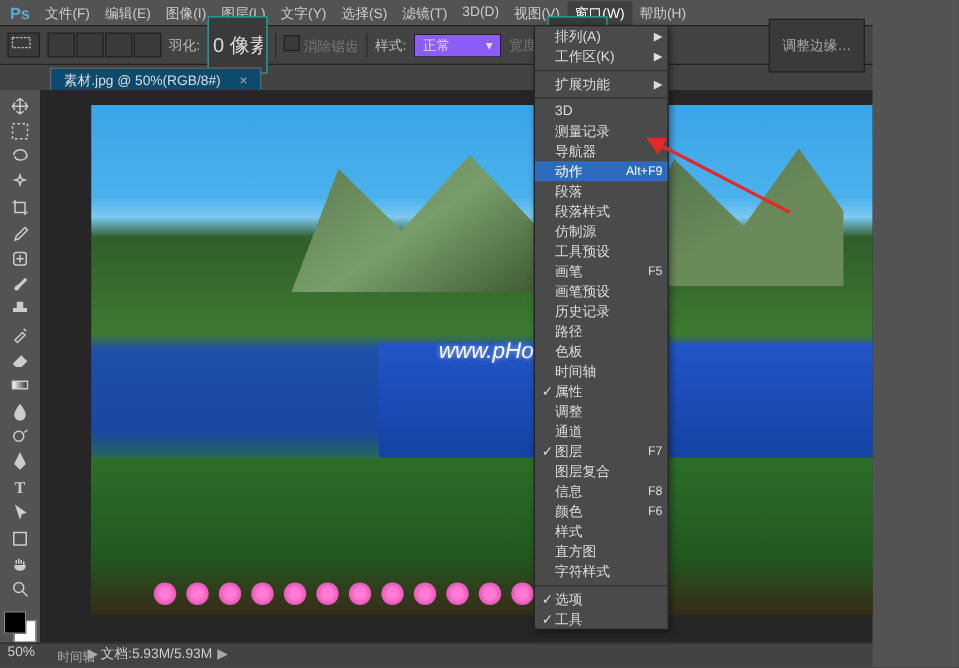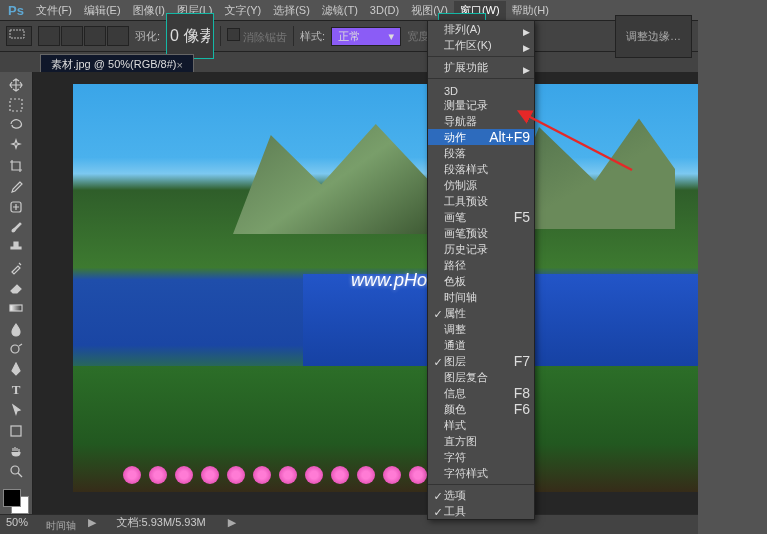--- a/index.html
+++ b/index.html
@@ -12,49 +12,49 @@
 .tool-swatch{width:24px;height:18px;background:#3a3a3a;border:1px solid #222}
 .shape-group{display:flex;gap:1px}
 .shape-btn{width:20px;height:18px;background:#3a3a3a;border:1px solid #222;display:flex;align-items:center;justify-content:center}
 .opt-label{color:#bbb}
 .opt-input{background:#3a3a3a;border:1px solid #14b8a6;color:#ddd;padding:13px 3px;width:40px;font-size:16px}
 .opt-check{width:11px;height:11px;border:1px solid #222;background:#3a3a3a;display:inline-block;margin-right:3px}
 .opt-sel{background:#8b5cf6;border:1px solid #222;color:#ddd;padding:1px 6px;width:56px;display:flex;justify-content:space-between;align-items:center}
 .opt-divider{width:1px;height:20px;background:#2a2a2a}
 .right-tab{margin-left:auto;background:#3a3a3a;border:1px solid #222;padding:13px 10px;color:#aaa}
 .tabbar{height:22px;background:#434343;display:flex;align-items:flex-end;padding-left:40px}
-.doctab{background:#0f172a;border-top:1px solid #666;border-left:1px solid #666;border-right:1px solid #666;padding:2px 10px;color:#ddd;font-size:11px;display:flex;align-items:center;gap:0}
+.doctab{background:#0c4a6e;border-top:1px solid #666;border-left:1px solid #666;border-right:1px solid #666;padding:2px 10px;color:#ddd;font-size:11px;display:flex;align-items:center;gap:15px}
 .doctab .x{color:#aaa}
 .workarea{position:absolute;top:72px;left:0;right:0;bottom:20px;display:flex}
 .toolbox{width:32px;background:#535353;border-right:1px solid #222;display:flex;flex-direction:column;align-items:center;padding-top:4px;gap:3px}
 .tcell{width:22px;height:18px;display:flex;align-items:center;justify-content:center;color:#ccc;font-size:13px}
 .tcell svg{width:16px;height:16px;stroke:#ccc;fill:none;stroke-width:1.2}
 .swatches{margin-top:6px;position:relative;width:26px;height:26px}
 .sw-fg{position:absolute;top:0;left:0;width:16px;height:16px;background:#000;border:1px solid #888}
 .sw-bg{position:absolute;bottom:0;right:0;width:16px;height:16px;background:#fff;border:1px solid #888}
 .canvas-wrap{flex:1;background:#262626;position:relative;overflow:hidden}
 .canvas{position:absolute;top:12px;left:40px;width:632px;height:408px;background:linear-gradient(180deg,#3aa5e8 0%,#4ab1ed 18%,#7cc8f0 22%,#2f5e2a 26%,#3d7a30 45%,#1f4eab 48%,#1a46a4 64%,#2f7a30 72%,#286a28 90%,#3a2a18 100%);overflow:hidden}
 .mount{position:absolute;top:40px;left:160px;width:210px;height:110px;background:linear-gradient(145deg,#5a7850 0%,#799e6a 50%,#3a5530 100%);clip-path:polygon(0% 100%,18% 10%,42% 55%,68% 0%,100% 65%,100% 100%)}
 .mount2{position:absolute;top:25px;right:30px;width:200px;height:120px;background:linear-gradient(150deg,#4a6a48 0%,#6a8a5a 60%);clip-path:polygon(12% 100%,32% 15%,60% 60%,82% 8%,100% 50%,100% 100%,0% 100%)}
 .lake{position:absolute;top:190px;left:230px;right:0;height:100px;background:linear-gradient(180deg,#2255c8,#1540a0)}
 .shore{position:absolute;top:282px;left:0;right:0;height:130px;background:linear-gradient(180deg,#2c6e28 0%,#225820 60%,#382818 100%)}
 .flowers{position:absolute;left:40px;right:0;bottom:8px;height:60px;display:flex;gap:8px;flex-wrap:wrap;align-items:flex-end;padding:0 10px}
 .flower{width:18px;height:18px;border-radius:50%;background:radial-gradient(circle,#ff7bd5 30%,#d63aa3 100%)}
 .watermark{position:absolute;top:186px;left:278px;color:#fff;font-size:18px;font-style:italic;text-shadow:0 0 4px rgba(255,255,255,.6)}
 .statusbar{position:absolute;bottom:0;left:0;right:0;height:20px;background:#434343;display:flex;flex-direction:column}
-.status-row{display:flex;align-items:center;height:14px;padding:0 6px;gap:20px;border-top:1px solid #2a2a2a}
+.status-row{display:flex;align-items:center;height:14px;padding:0 6px;gap:2px;border-top:1px solid #2a2a2a}
 .status-row .zoom{width:60px}
 .status-row .chev{margin-left:2px;color:#aaa}
 .timeline{font-size:10px;color:#aaa;padding:0 6px}
 .dropdown{position:absolute;top:20px;left:427px;width:106px;background:#4a4a4a;border:1px solid #222;box-shadow:2px 2px 6px rgba(0,0,0,.5);z-index:10}
-.dd-row{height:16px;display:flex;align-items:flex-end;padding:0 4px;color:#ddd;font-size:11px;position:relative}
+.dd-row{height:16px;display:flex;align-items:center;padding:0 4px;color:#ddd;font-size:11px;position:relative}
 .dd-row.sep{border-bottom:1px solid #333;height:1px;padding:0;margin:2px 0}
 .dd-row .chk{width:12px;text-align:center;color:#ddd}
 .dd-row .lbl{flex:1;white-space:nowrap}
-.dd-row .sc{color:#ddd;font-size:14px}
+.dd-row .sc{color:#ddd;font-size:10px}
 .dd-row .arr{color:#ddd;font-size:9px}
 .dd-row.hl{background:#2d6bbd;color:#fff}
 .dd-row.hl .sc{color:#fff}
 .arrow-annot{position:absolute;top:110px;left:522px;z-index:11;pointer-events:none}
 .arrow-annot svg{overflow:visible}
 </style>
 </head>
 <body>
 
 <div class="app">
@@ -378,24 +378,20 @@
       <div class="dd-row">
         <span class="chk"></span>
         <span class="lbl">样式</span>
       </div>
       <div class="dd-row">
         <span class="chk"></span>
         <span class="lbl">直方图</span>
       </div>
       <div class="dd-row">
         <span class="chk"></span>
-        <span class="lbl">字符</span>
-      </div>
-      <div class="dd-row">
-        <span class="chk"></span>
         <span class="lbl">字符样式</span>
       </div>
       <div class="dd-row sep"></div>
       <div class="dd-row">
         <span class="chk">✓</span>
         <span class="lbl">选项</span>
       </div>
       <div class="dd-row">
         <span class="chk">✓</span>
         <span class="lbl">工具</span>

